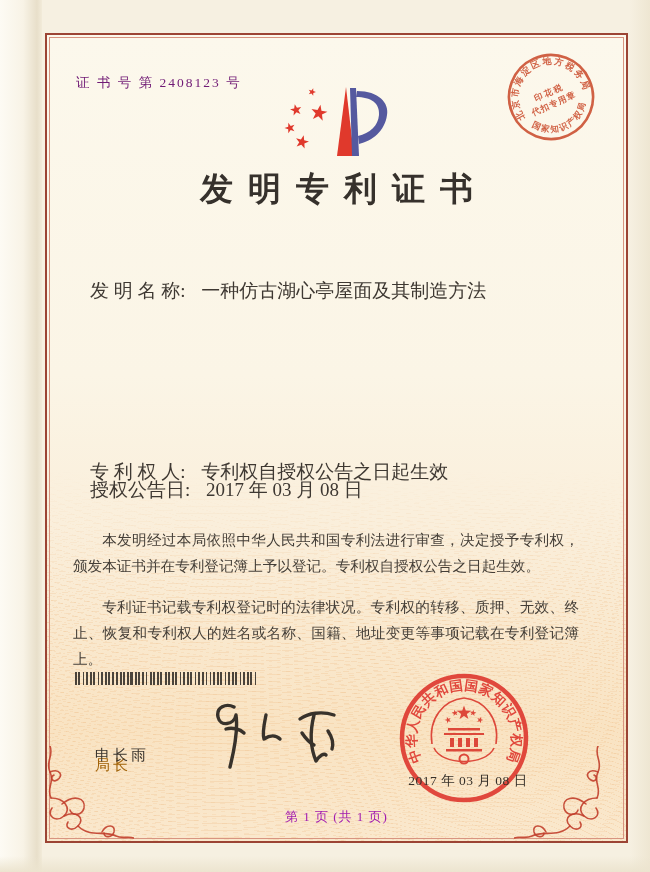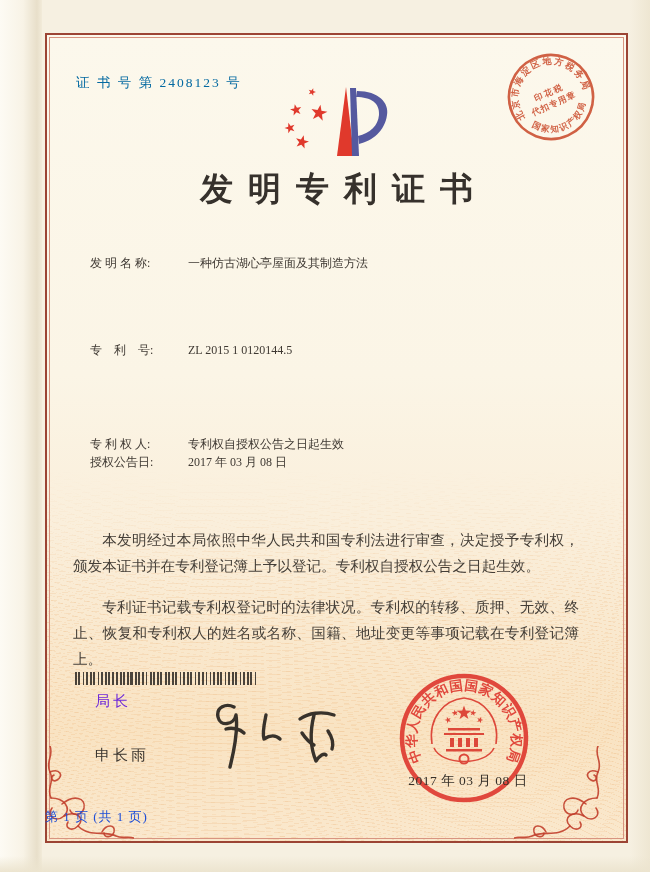--- a/index.html
+++ b/index.html
@@ -24,53 +24,53 @@
   
   .frame{position:absolute;left:45px;top:33px;width:583px;height:810px;
      border:2px solid #9c4434;box-sizing:border-box;}
   .frame-inner{position:absolute;inset:2px;border:1px solid #d89480;}
   
   .flourish{position:absolute;width:92px;height:100px;}
   .flourish.left{left:42px;top:746px;}
   .flourish.right{left:514px;top:746px;transform:scaleX(-1);}
   .flourish path{stroke:#c13e2b;fill:none;stroke-width:1.6;stroke-linecap:round;opacity:.9;}
   
-  .cert-no{position:absolute;left:76px;top:74px;font-size:13.5px;letter-spacing:2px;color:#0369a1;}
+  .cert-no{position:absolute;left:76px;top:74px;font-size:13.5px;letter-spacing:2px;color:#701a75;}
   .logo{position:absolute;left:283px;top:84px;width:110px;height:76px;}
   .title{position:absolute;left:45px;top:167px;width:583px;text-align:center;
      font-size:33px;font-weight:bold;color:#36312c;letter-spacing:15px;text-indent:15px;}
   
-  .field{position:absolute;left:90px;width:500px;font-size:12px;color:#3e3832;white-space:nowrap;}
+  .field{position:absolute;left:90px;width:500px;font-size:19px;color:#3e3832;white-space:nowrap;margin-top:23px;}
   .field .lbl{display:inline-block;min-width:84px;}
   .field .val{margin-left:11px;}
   
   .paras{position:absolute;left:58px;top:512px;width:536px;font-size:14.6px;
      line-height:26px;color:#443e37;text-align:justify;}
   .paras p{margin:15px;text-indent:2em;}
   
   .barcode{position:absolute;left:75px;top:672px;width:183px;height:13px;opacity:.88;
      background:repeating-linear-gradient(90deg,#332e28 0 1.5px,transparent 1.5px 3px,
         #332e28 3px 5px,transparent 5px 7.5px);}
   
-  .signer-title{position:absolute;left:95px;top:692px;font-family:Liberation Mono, monospace;
-     font-size:15px;color:#6d28d9;letter-spacing:3px;}
+  .signer-title{position:absolute;left:95px;top:756px;font-family:Liberation Mono, monospace;
+     font-size:15px;color:#a16207;letter-spacing:3px;}
   .signer-name{position:absolute;left:95px;top:746px;font-family:Liberation Serif, serif;
      font-size:15px;color:#3a342e;letter-spacing:3px;}
   .signature{position:absolute;left:196px;top:688px;width:160px;height:92px;}
   .signature path{stroke:#38322b;fill:none;stroke-width:3.4;stroke-linecap:round;stroke-linejoin:round;}
   
   .seal{position:absolute;left:398px;top:672px;width:132px;height:132px;opacity:.86;}
   .seal-date{position:absolute;left:402px;top:772px;width:132px;text-align:center;
      font-size:13.5px;letter-spacing:.5px;color:#36302a;}
   
   .stamp{position:absolute;left:505px;top:51px;width:92px;height:92px;
      transform:rotate(-24deg);opacity:.9;}
   
-  .footer{position:absolute;left:45px;top:808px;width:583px;text-align:left;
-     font-size:13px;color:#1d4ed8;letter-spacing:1px;}
+  .footer{position:absolute;left:45px;top:808px;width:583px;text-align:center;
+     font-size:13px;color:#a21caf;letter-spacing:1px;}
 </style>
 </head>
 <body>
 
 <div class="page">
 
   <svg width="0" height="0" style="position:absolute">
     <defs>
       <path id="star5" d="M0,-1 L0.235,-0.324 L0.951,-0.309 L0.380,0.124 L0.588,0.809 L0,0.4 L-0.588,0.809 L-0.380,0.124 L-0.951,-0.309 L-0.235,-0.324 Z"></path>
       <path id="seal-text-arc" d="M24.4,90 A48,48 0 1 1 107.6,90"></path>
@@ -124,24 +124,20 @@
       <polygon points="67,4 73,4 76,72 69,72"></polygon>
       <path d="M74,7 C96,7 106,19 104,31 C102,47 89,57 76,60 L75,52 C87,49 95,42 96,31 C97,19 88,13 73,13 Z"></path>
     </g>
   </svg>
 
   <div class="title">发明专利证书</div>
 
   <div class="field" style="top:255px">
     <span class="lbl">发 明 名 称:</span>
     <span class="val">一种仿古湖心亭屋面及其制造方法</span>
-  </div>
-  <div class="field" style="top:342px">
-    <span class="lbl">专　利　号:</span>
-    <span class="val">ZL 2015 1 0120144.5</span>
   </div>
   <div class="field" style="top:436px">
     <span class="lbl">专 利 权 人:</span>
     <span class="val">专利权自授权公告之日起生效</span>
   </div>
   <div class="field" style="top:454px">
     <span class="lbl">授权公告日:</span>
     <span class="val">2017 年 03 月 08 日</span>
   </div>
 

